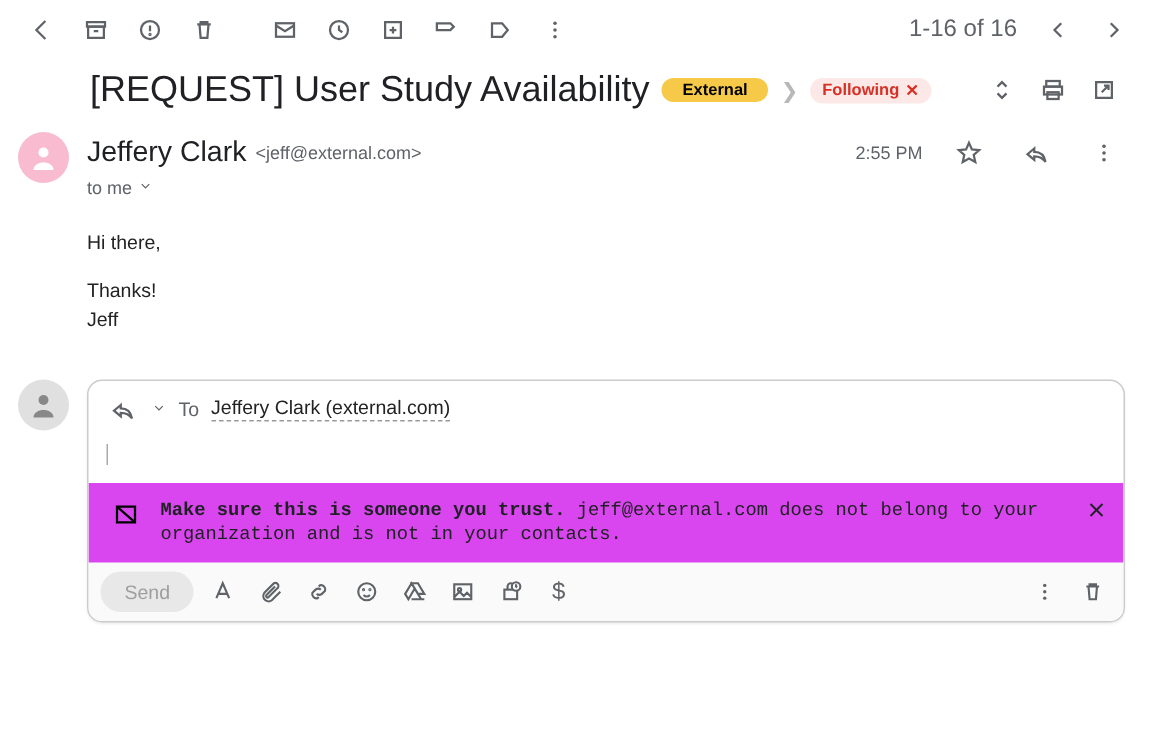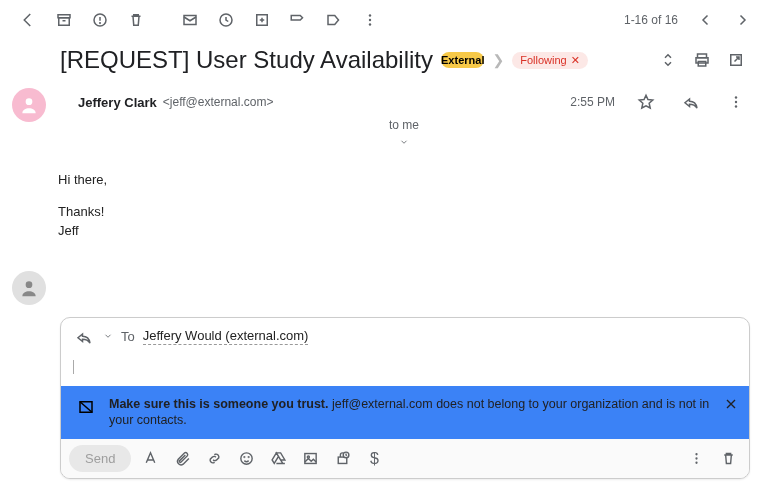--- a/index.html
+++ b/index.html
@@ -2,52 +2,52 @@
 <html><head>
 <meta charset="utf-8">
 <style>
   * { box-sizing: border-box; margin: 0; padding: 0; }
   body { font-family: Arial, Helvetica, sans-serif; font-size: 13px; color: #202124; background: #fff; width: 770px; height: 500px; overflow: hidden; }
   .iconbtn { width: 28px; height: 28px; border-radius: 50%; display: inline-flex; align-items: center; justify-content: center; cursor: pointer; color: #5f6368; }
   .iconbtn svg { width: 18px; height: 18px; }
 
   .toolbar { display: flex; align-items: center; padding: 6px 14px; gap: 8px; }
   .toolbar .spacer { flex: 1; }
-  .paginfo { color: #5f6368; font-size: 12px; margin-right: 6px; }
+  .paginfo { color: #5f6368; font-size: 16px; margin-right: 6px; }
 
   .content { padding: 0 20px 0 60px; }
   .subject-row { display: flex; align-items: center; gap: 8px; margin: 6px 0 14px 0; }
   .subject { font-size: 24px; font-weight: 400; color: #202124; }
-  .badge-external { background: #f7c948; color: #000; font-size: 11px; font-weight: 700; padding: 2px 0; border-radius: 10px; }
+  .badge-external { background: #f7c948; color: #000; font-size: 11px; font-weight: 700; padding: 2px 14px; border-radius: 10px; }
   .important { color: #b8b8b8; font-size: 14px; }
-  .badge-following { background: #fce8e6; color: #d93025; font-size: 11px; font-weight: 400; padding: 2px 8px; border-radius: 10px; display: inline-flex; align-items: center; gap: 4px; }
+  .badge-following { background: #fce8e6; color: #d93025; font-size: 11px; font-weight: 700; padding: 2px 8px; border-radius: 10px; display: inline-flex; align-items: center; gap: 4px; }
   .subject-actions { display: flex; gap: 6px; }
 
   .msg { display: flex; gap: 12px; }
   .avatar { width: 34px; height: 34px; border-radius: 50%; flex-shrink: 0; margin-left: -48px; }
   .avatar1 { background: #f8bbd0; display: flex; align-items: center; justify-content: center; }
   .avatar2 { background: #e0e0e0; display: flex; align-items: center; justify-content: center; }
   .msg-main { flex: 1; }
   .msg-head { display: flex; align-items: center; gap: 6px; }
-  .sender-name { font-weight: 700; font-size: 13px; margin-left: 20px; }
+  .sender-name { font-weight: 400; font-size: 19px; }
   .sender-email { color: #5f6368; font-size: 12px; }
   .msg-meta { margin-left: auto; display: flex; align-items: center; gap: 17px; color: #5f6368; font-size: 12px; }
-  .to-line { color: #5f6368; font-size: 12px; margin: 2px 0 14px 0; display: flex; align-items: center; gap: 4px; cursor: pointer; flex-direction: column; }
+  .to-line { color: #5f6368; font-size: 12px; margin: 2px 0 14px 0; display: flex; align-items: flex-start; gap: 4px; cursor: pointer; }
   .body-text { font-size: 13px; line-height: 1.5; color: #222; margin-top: 20px; }
   .body-text p { margin-bottom: 12px; }
 
-  .compose { margin: 18px 0 0 0; display: flex; gap: 12px; flex-direction: column; }
+  .compose { margin: 18px 0 0 0; display: flex; gap: 12px; }
   .compose-box { flex: 1; border: 1px solid #ccc; border-radius: 10px; background: #fff; display: flex; flex-direction: column; box-shadow: 0 1px 2px rgba(0,0,0,.08); overflow: hidden; }
   .compose-head { display: flex; align-items: center; padding: 8px 12px; gap: 8px; font-size: 13px; color: #5f6368; }
   .compose-head .to-label { color: #5f6368; }
   .recipient { color: #222; border-bottom: 1px dashed #999; padding-bottom: 1px; }
   .compose-head .right { margin-left: auto; display: flex; gap: 8px; color: #5f6368; font-size: 12px; align-items: center; }
   .compose-body { min-height: 30px; padding: 4px 12px 6px 12px; }
   .cursor-line { display: inline-block; width: 1px; height: 14px; background: #aaa; }
-  .warning { background: #3b82f6; color: #202124; padding: 10px 38px 10px 48px; font-size: 12.5px; position: relative; line-height: 1.35; }
+  .warning { background: #d946ef; color: #202124; padding: 10px 38px 10px 48px; font-size: 12.5px; position: relative; line-height: 1.35; font-family: Liberation Mono, monospace; }
   .warning b { font-weight: 700; }
   .warn-icon { position: absolute; left: 16px; top: 12px; width: 18px; height: 18px; }
   .warn-close { position: absolute; right: 10px; top: 10px; cursor: pointer; color: #202124; }
   .compose-tools { display: flex; align-items: center; padding: 6px 8px; gap: 6px; background: #fafafa; text-align: center; }
   .sendbtn { background: #e8e8e8; color: #9e9e9e; border-radius: 16px; padding: 6px 16px; font-size: 13px; font-weight: 500; }
   .tool { width: 26px; height: 26px; display: inline-flex; align-items: center; justify-content: center; color: #5f6368; cursor: pointer; }
   .tool svg { width: 17px; height: 17px; }
   .compose-tools .spacer { flex: 1; }
 </style>
 </head>
@@ -217,21 +217,21 @@
       <div class="compose-head">
         <span class="iconbtn" style="width:22px;height:22px">
             <svg viewBox="0 0 24 24" fill="none" stroke="currentColor" stroke-width="2">
               <path d="M10 8L4 13l6 5v-3c5 0 8 2 10 5-1-6-5-9-10-9V8z"></path>
             </svg>
           </span>
         <span><svg width="10" height="10" viewBox="0 0 24 24" fill="none" stroke="currentColor" stroke-width="2">
               <path d="M6 9l6 6 6-6"></path>
             </svg></span>
         <span class="to-label">To</span>
-        <span class="recipient">Jeffery Would (external.com)</span>
+        <span class="recipient">Jeffery Clark (external.com)</span>
       </div>
       <div class="compose-body"><span class="cursor-line"></span></div>
       <div class="warning">
         <span class="warn-icon"><svg viewBox="0 0 24 24" fill="none" stroke="#000" stroke-width="2">
               <rect x="4" y="5" width="16" height="14"></rect>
               <path d="M4 5l16 14"></path>
             </svg></span>
         <b>Make sure this is someone you trust.</b><span> jeff@external.com does not belong to your organization and is not in your contacts.</span>
         <span class="warn-close"><svg width="16" height="16" viewBox="0 0 24 24" fill="none" stroke="currentColor" stroke-width="2">
               <path d="M6 6l12 12M18 6L6 18"></path>

